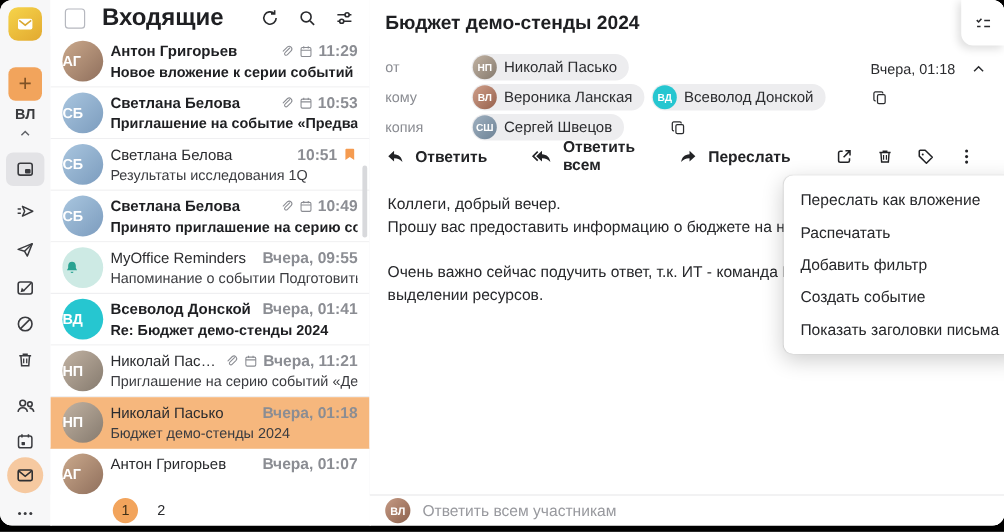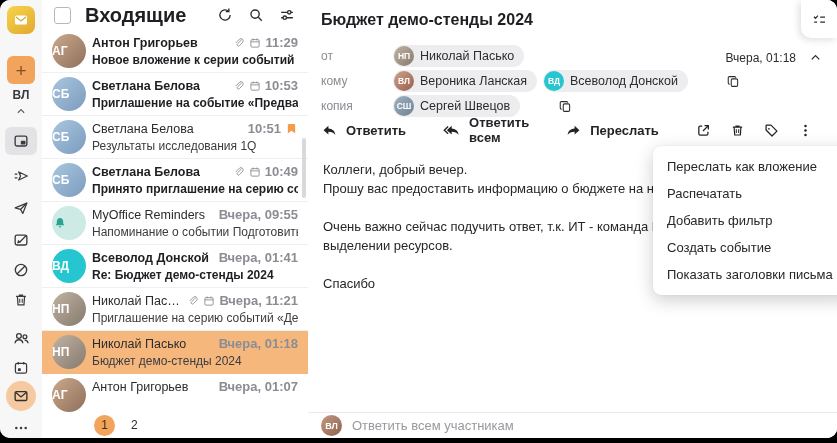--- a/index.html
+++ b/index.html
@@ -523,21 +523,20 @@
               <circle cx="10" cy="10" r="1.5" fill="currentColor"></circle>
               <circle cx="10" cy="15.4" r="1.5" fill="currentColor"></circle>
             </svg>
         </span>
       </span>
     </div>
 
     <div class="body">
         <p>Коллеги, добрый вечер.<br>Прошу вас предоставить информацию о бюджете на наши демонстраци</p>
         <p>Очень важно сейчас подучить ответ, т.к. ИТ - команда Всеволода, уже<br>выделении ресурсов.</p>
-        <p>Спасибо</p>
       </div>
 
     <div class="replybar">
       <span class="r-av av-vl">ВЛ</span>
       <span class="reply-ph">Ответить всем участникам</span>
     </div>
   </div>
 
   <div class="menu">
       <div class="menu-item">Переслать как вложение</div>

